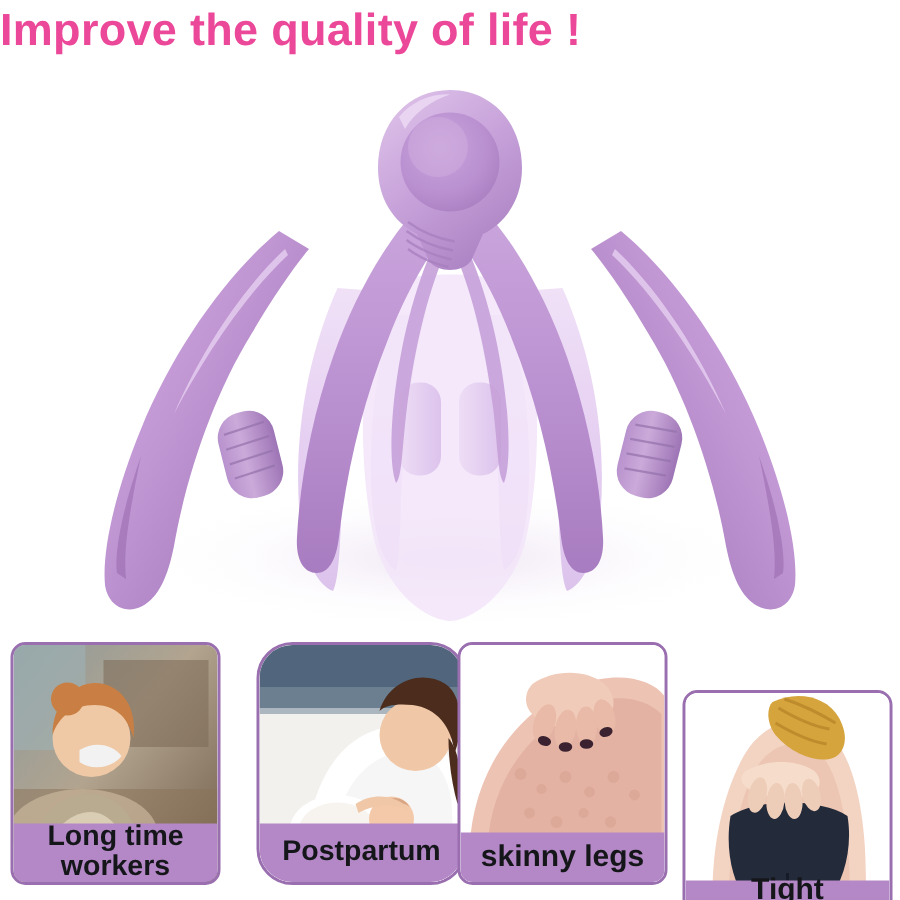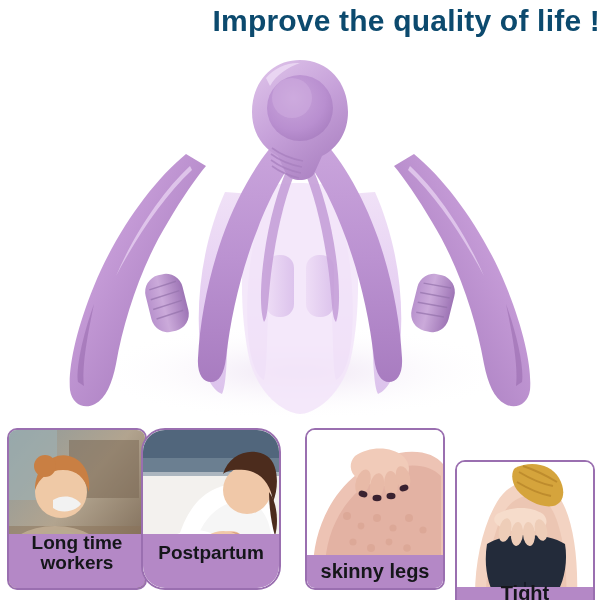--- a/index.html
+++ b/index.html
@@ -6,22 +6,22 @@
   body{
     width:600px;height:600px;
     background:#ffffff;
     font-family:"Liberation Sans", sans-serif;
     overflow:hidden;position:relative;
   }
 
   
   #headline{
     position:absolute;left:0;top:4px;width:600px;
-    text-align:right;
-    font-size:30px;font-weight:bold;color:#0c4a6e;
+    text-align:left;
+    font-size:30px;font-weight:bold;color:#ec4899;
     letter-spacing:.2px;white-space:nowrap;
   }
 
   
   #stage{
     position:absolute;left:0;top:42px;width:600px;height:378px;
     background:#ffffff;overflow:hidden;
   }
   #product{position:absolute;left:0;top:0;width:600px;height:378px;}
 
@@ -29,36 +29,36 @@
   #cards{
     position:absolute;left:0;top:426px;width:600px;height:170px;
   }
   .card{
     position:absolute;top:2px;width:140px;height:162px;
     border:2px solid #9a6fb0;border-radius:10px;
     background:#ffffff;overflow:hidden;
     box-sizing:border-box;
   }
   .card.c1{left:7px;}
-  .card.c2{left:141px;border-radius:24px;}
+  .card.c2{left:171px;border-radius:24px;}
   .card.c3{left:305px;}
   .card.c4{left:455px;margin-top:32px;}
 
   .photo{position:absolute;left:0;top:0;width:136px;height:162px;overflow:hidden;}
   .photo svg{display:block;}
 
   .band{
     position:absolute;left:0;width:136px;
     background:#b488c6;
     display:flex;align-items:center;justify-content:center;
     text-align:center;
     color:#15161a;font-weight:bold;
     line-height:1.05;
   }
-  .band.two{bottom:0;height:38px;font-size:19px;padding-bottom:16px;}
+  .band.two{bottom:0;height:38px;font-size:19px;padding-bottom:1px;}
   .band.one{bottom:0;height:33px;font-size:20px;}
 </style>
 </head>
 <body>
 
 <div id="headline">Improve the quality of life !</div>
 
 <div id="stage">
   <svg id="product" viewBox="0 0 600 378">
     <defs>

